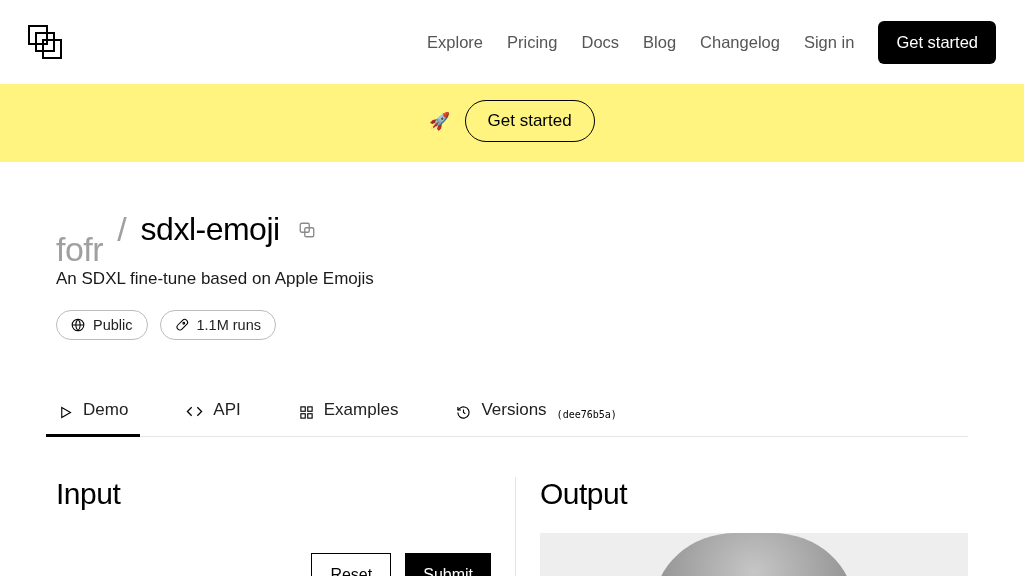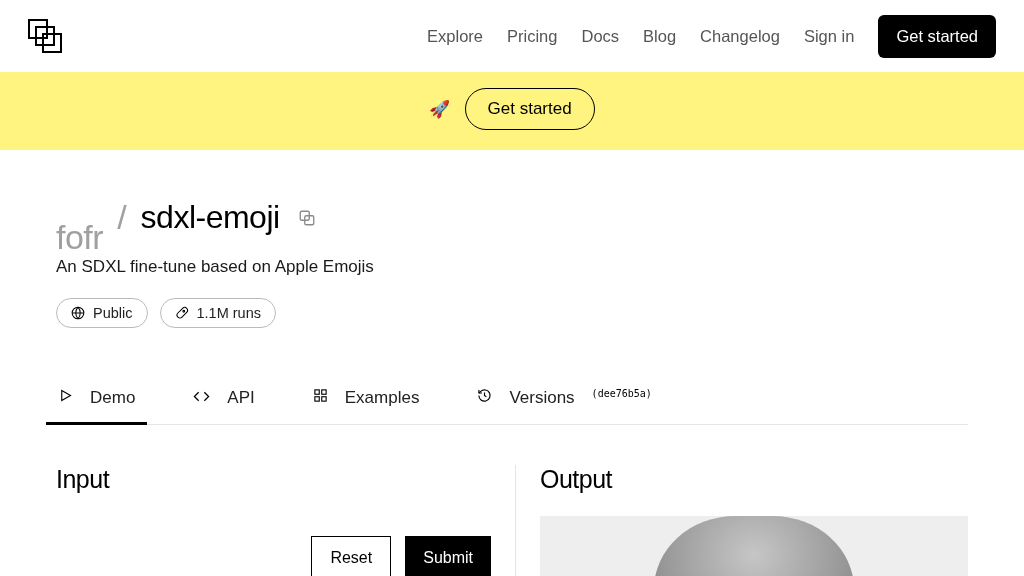--- a/index.html
+++ b/index.html
@@ -11,21 +11,21 @@
     width: 1024px;
   }
   a { text-decoration: none; color: inherit; }
 
   
   .header {
     display: flex;
     align-items: center;
     justify-content: space-between;
     padding: 24px 28px;
-    height: 72px;
+    height: 84px;
   }
   .logo { width: 34px; height: 34px; cursor: pointer; }
   .nav { display: flex; align-items: center; gap: 24px; }
   .nav-link { color: #555; font-size: 16.5px; cursor: pointer; }
   .btn-primary {
     background: #000; color: #fff; border-radius: 6px;
     padding: 12px 18px; font-size: 16.5px; cursor: pointer; border: none;
   }
 
   
@@ -58,21 +58,21 @@
     border: 1px solid #bbb; border-radius: 999px;
     padding: 6px 14px; font-size: 14.5px; color: #222;
   }
 
   
   .tabs {
     display: flex; gap: 54px; margin-top: 60px;
     border-bottom: 1px solid #e5e5e5;
   }
   .tab {
-    display: flex; align-items: flex-start; gap: 17px;
+    display: flex; align-items: flex-end; gap: 10px;
     padding: 0 2px 16px; cursor: pointer; font-size: 17px; color: #222;
     position: relative;
   }
   .tab.active::after {
     content: ""; position: absolute; left: -10px; right: -10px; bottom: -1px;
     height: 3px; background: #000;
   }
   .tab .hash {
     font-family: ui-monospace, SFMono-Regular, Menlo, monospace;
     color: #000000; font-size: 10px;
@@ -81,21 +81,21 @@
   .tab .hash::after  { content: ")"; }
   .tab-icon { display: inline-flex; color: #000; }
 
   
   .panels { display: flex; margin-top: 40px; gap: 0; }
   .panel-left {
     width: 460px; padding-right: 24px; padding-bottom: 40px;
     border-right: 1px solid #e5e5e5;
   }
   .panel-right { flex: 1; padding-left: 24px; }
-  .panel-title { font-size: 25px; font-weight: 500; letter-spacing: -0.5px; }
+  .panel-title { font-size: 30px; font-weight: 500; letter-spacing: -0.5px; }
   .panel-buttons { display: flex; gap: 14px; justify-content: flex-end; margin-top: 42px; }
   .btn-outline {
     border: 1.5px solid #000; background: #fff; color: #000;
     padding: 12px 18px; font-size: 16px; cursor: pointer;
   }
   .btn-solid {
     border: none; background: #000; color: #fff;
     padding: 12px 18px; font-size: 16px; cursor: pointer;
   }
 

